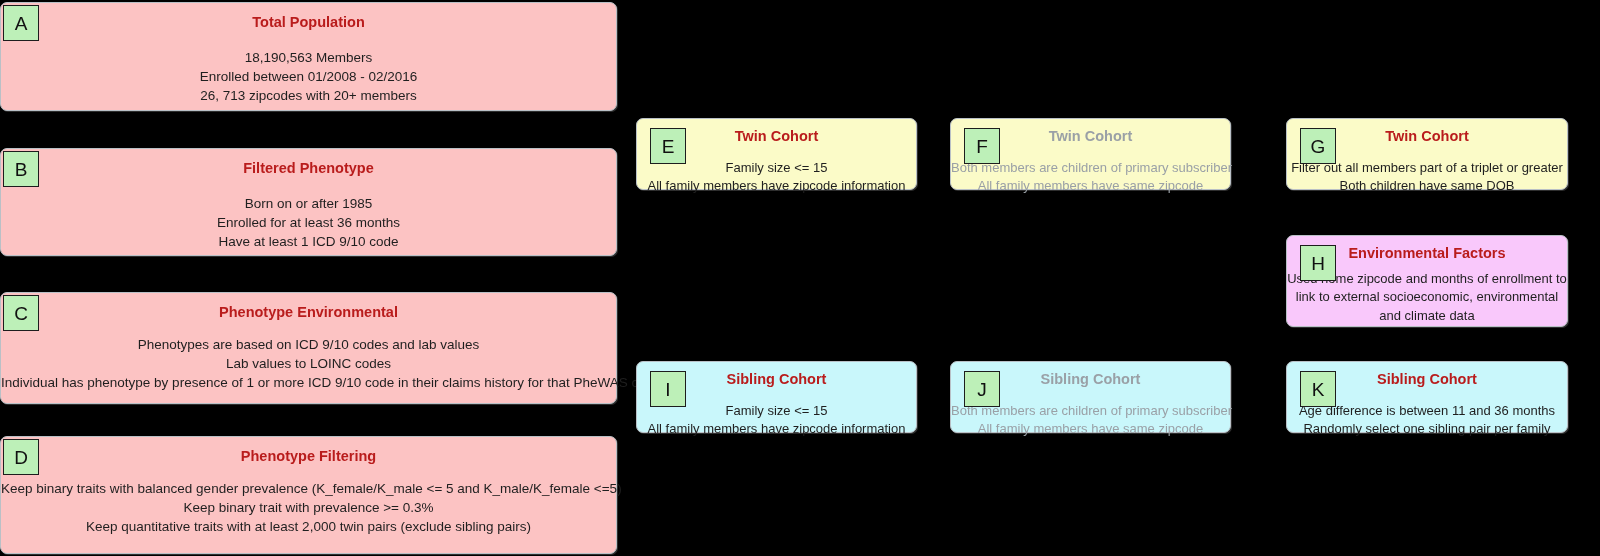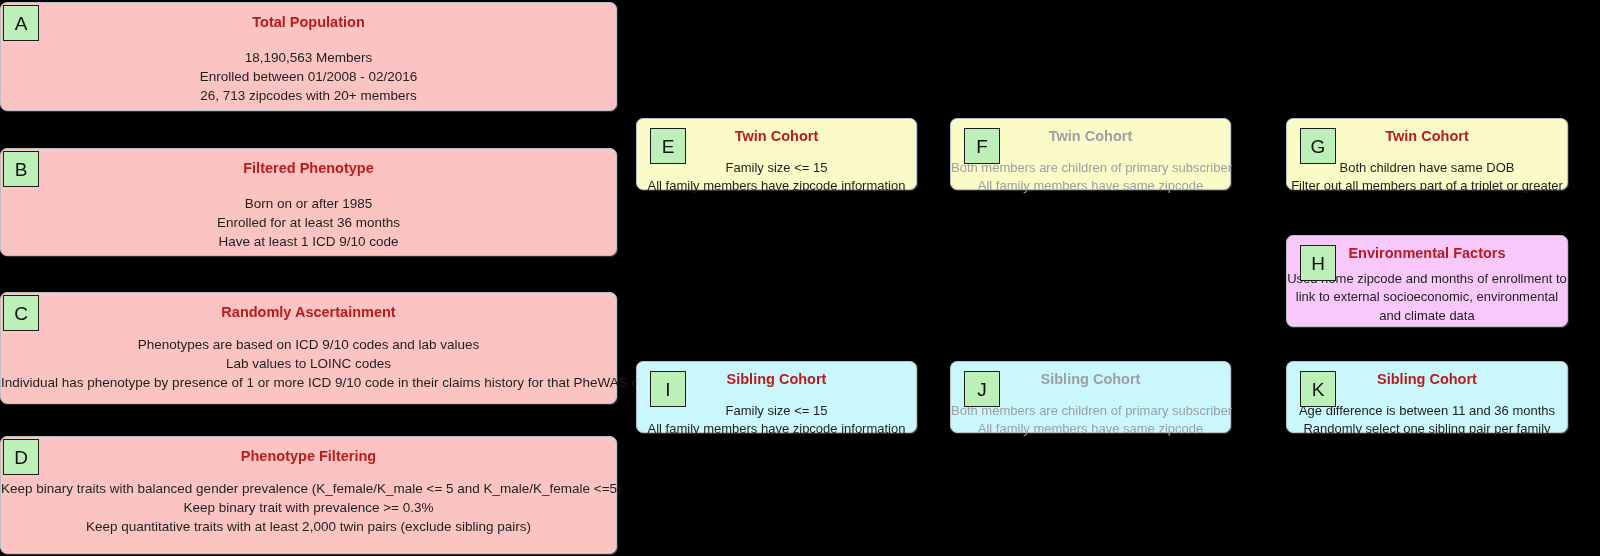--- a/index.html
+++ b/index.html
@@ -128,21 +128,21 @@
     <div class="title">Filtered Phenotype</div>
     <div class="lines">
         <span class="ln">Born on or after 1985</span>
         <span class="ln">Enrolled for at least 36 months</span>
         <span class="ln">Have at least 1 ICD 9/10 code</span>
       </div>
   </div>
 
   <div class="node pink" id="node-c">
     <div class="tag">C</div>
-    <div class="title">Randomly Ascertainment</div>
+    <div class="title">Phenotype Environmental</div>
     <div class="lines">
         <span class="ln">Phenotypes are based on ICD 9/10 codes and lab values</span>
         <span class="ln">Lab values to LOINC codes</span>
         <span class="ln">Individual has phenotype by presence of 1 or more ICD 9/10 code in their claims history for that PheWAS code</span>
       </div>
   </div>
 
   <div class="node pink" id="node-d">
     <div class="tag">D</div>
     <div class="title">Phenotype Filtering</div>
@@ -168,22 +168,22 @@
     <div class="lines dim">
         <span class="ln">Both members are children of primary subscriber</span>
         <span class="ln">All family members have same zipcode</span>
       </div>
   </div>
 
   <div class="node yellow narrow" id="node-g">
     <div class="tag">G</div>
     <div class="title">Twin Cohort</div>
     <div class="lines">
+        <span class="ln">Filter out all members part of a triplet or greater</span>
         <span class="ln">Both children have same DOB</span>
-        <span class="ln">Filter out all members part of a triplet or greater</span>
       </div>
   </div>
 
   <div class="node violet narrow" id="node-h">
     <div class="tag">H</div>
     <div class="title">Environmental Factors</div>
     <div class="lines">
         <span class="ln">Used home zipcode and months of enrollment to link to external socioeconomic, environmental and climate data</span>
       </div>
   </div>

